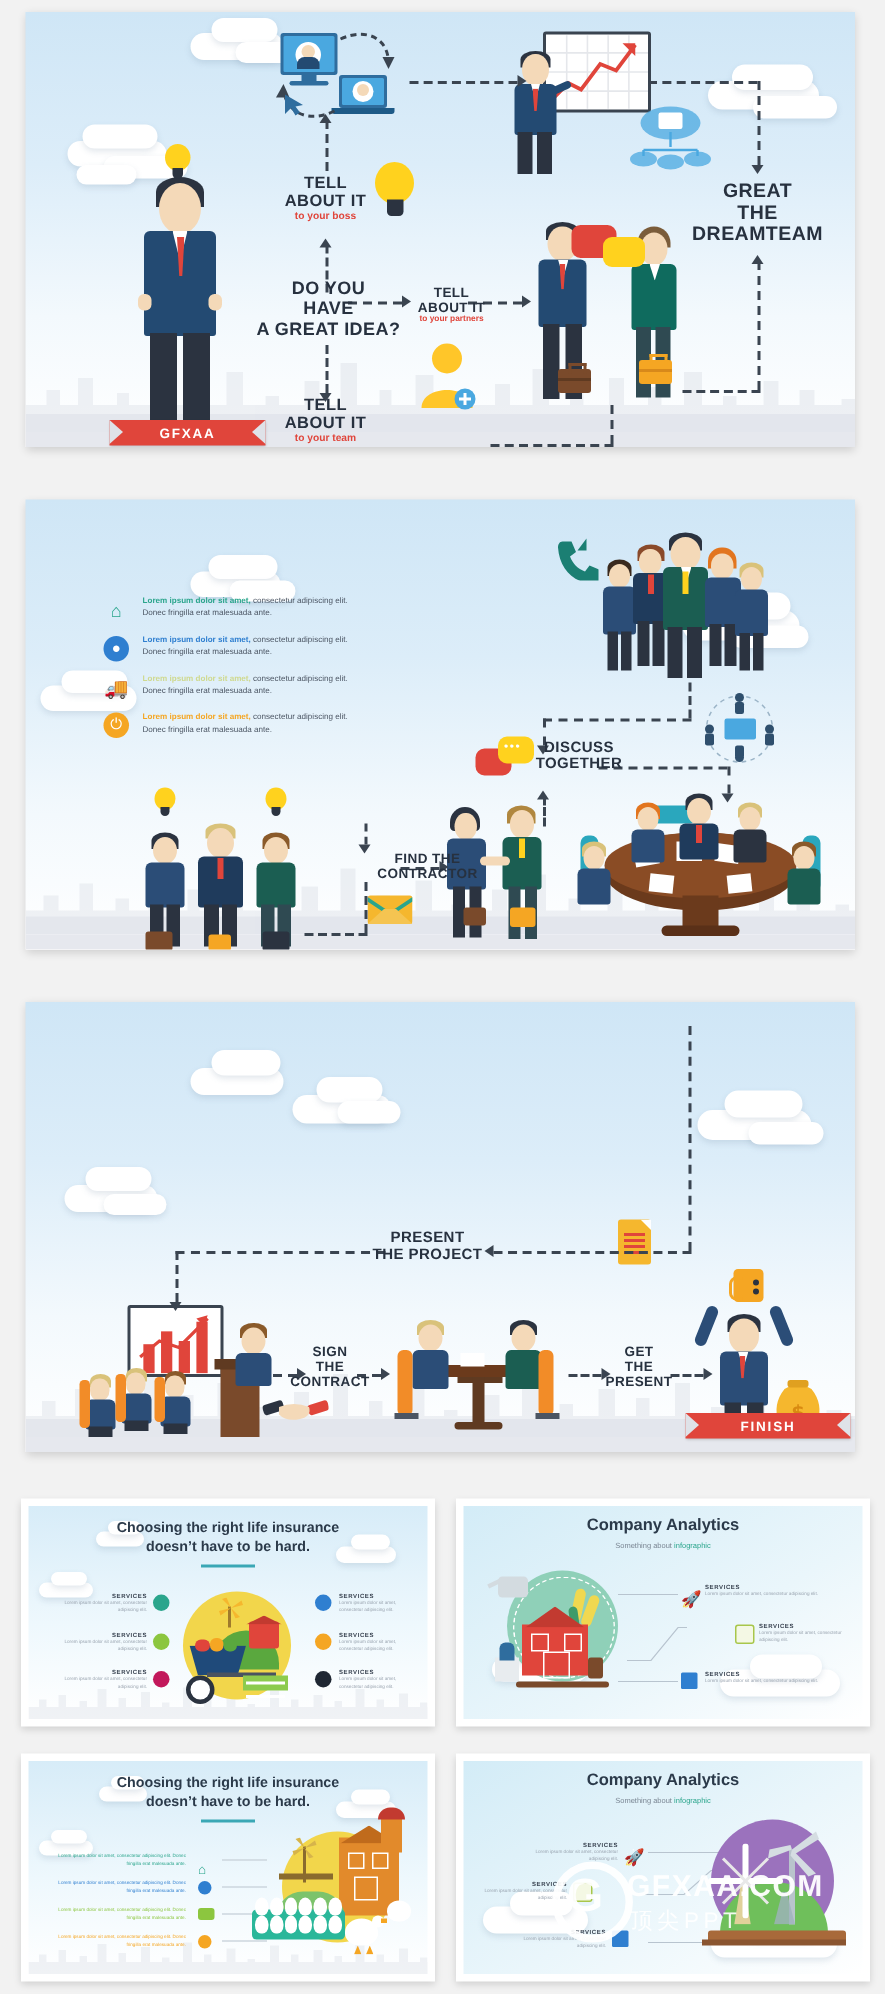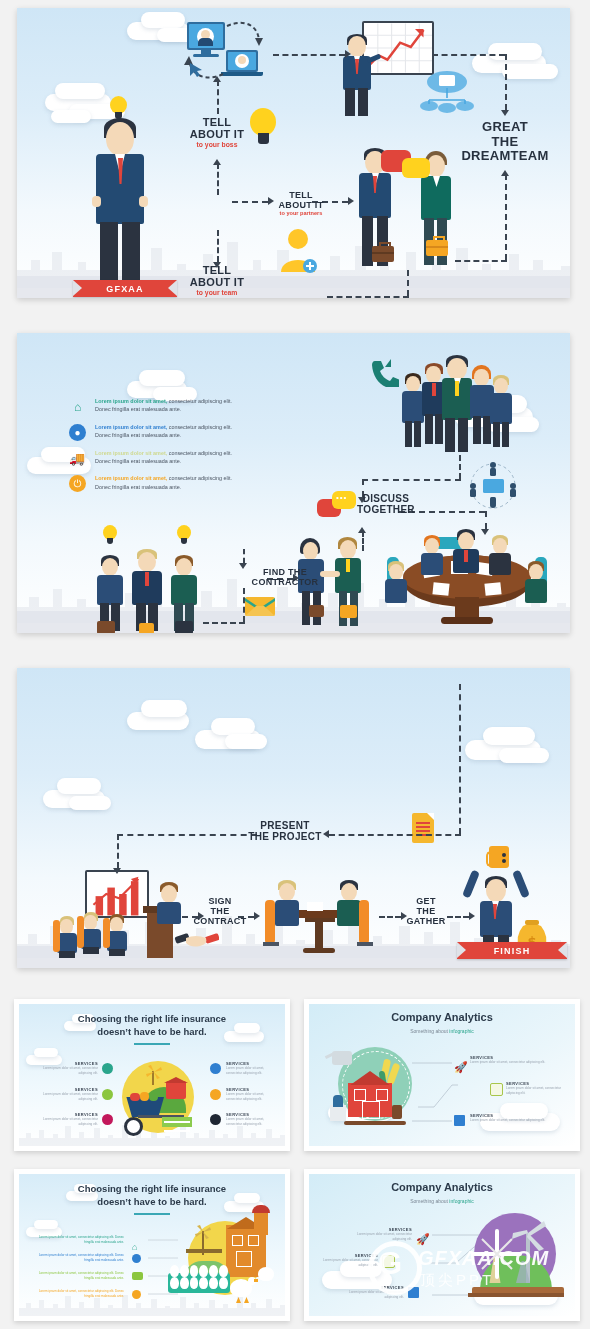--- a/index.html
+++ b/index.html
@@ -276,20 +276,25 @@
     <div class="arr u" style="left:484px;top:162px;"></div>
     <div class="dash-h" style="left:438px;top:252px;width:52px;"></div>
     <div class="dash-v" style="left:390px;top:262px;height:26px;"></div>
     <div class="dash-h" style="left:310px;top:288px;width:82px;"></div>
 
     <div class="lbl" style="left:160px;top:108px;width:80px;font-size:11px;">
       <span style="white-space:pre-line;">TELL
 ABOUT IT</span>
       <span class="sub">to your boss</span>
     </div>
+    <div class="lbl" style="left:152px;top:178px;width:100px;font-size:12px;">
+      <span style="white-space:pre-line;">DO YOU
+HAVE
+A GREAT IDEA?</span>
+    </div>
     <div class="lbl" style="left:248px;top:182px;width:72px;font-size:9px;">
       <span style="white-space:pre-line;">TELL
 ABOUT IT</span>
       <span class="sub">to your partners</span>
     </div>
     <div class="lbl" style="left:160px;top:256px;width:80px;font-size:11px;">
       <span style="white-space:pre-line;">TELL
 ABOUT IT</span>
       <span class="sub">to your team</span>
     </div>
@@ -706,21 +711,21 @@
 THE PROJECT</span>
     </div>
     <div class="lbl" style="left:172px;top:228px;width:62px;font-size:9px;">
       <span style="white-space:pre-line;">SIGN
 THE
 CONTRACT</span>
     </div>
     <div class="lbl" style="left:380px;top:228px;width:58px;font-size:9px;">
       <span style="white-space:pre-line;">GET
 THE
-GATHER</span>
+PRESENT</span>
     </div>
   </div>
 
   <div class="thumb" style="left:14px;top:999px;width:276px;height:152px;">
     <div class="sky"></div>
     <div class="cloudgrp" style="left:50px;top:14px;">
       <i style="left:0;top:8px;width:32px;height:10px;"></i>
         <i style="left:8px;top:1px;width:22px;height:9px;"></i>
     </div>
     <div class="cloudgrp" style="left:210px;top:24px;">
@@ -1052,18 +1057,18 @@
         </g>
       </svg>
       <div style="position:absolute;left:52px;top:48px;width:14px;height:22px;clip-path:polygon(40% 0,60% 0,100% 100%,0 100%);background:#9fb3bd;opacity:.8;"></div>
       <div style="position:absolute;left:8px;top:74px;width:92px;height:8px;border-radius:2px;background:#a8693a;"></div>
       <div style="position:absolute;left:4px;top:80px;width:96px;height:4px;background:#8a5530;"></div>
     </div>
 
     <div class="wm" style="left:64px;top:70px;width:200px;height:60px;">
       <div class="ring" style="left:0;top:2px;width:44px;height:44px;"></div>
       <div class="txt" style="left:10px;top:9px;font-size:31px;line-height:1;">G</div>
-      <div class="txt" style="left:50px;top:8px;font-size:20px;font-style:italic;">GFXAA.COM</div>
+      <div class="txt" style="left:50px;top:8px;font-size:20px;">GFXAA.COM</div>
       <div class="cjk" style="left:52px;top:32px;font-size:15px;">顶尖PPT</div>
     </div>
   </div>
 
 </div>
 
 </body></html>

